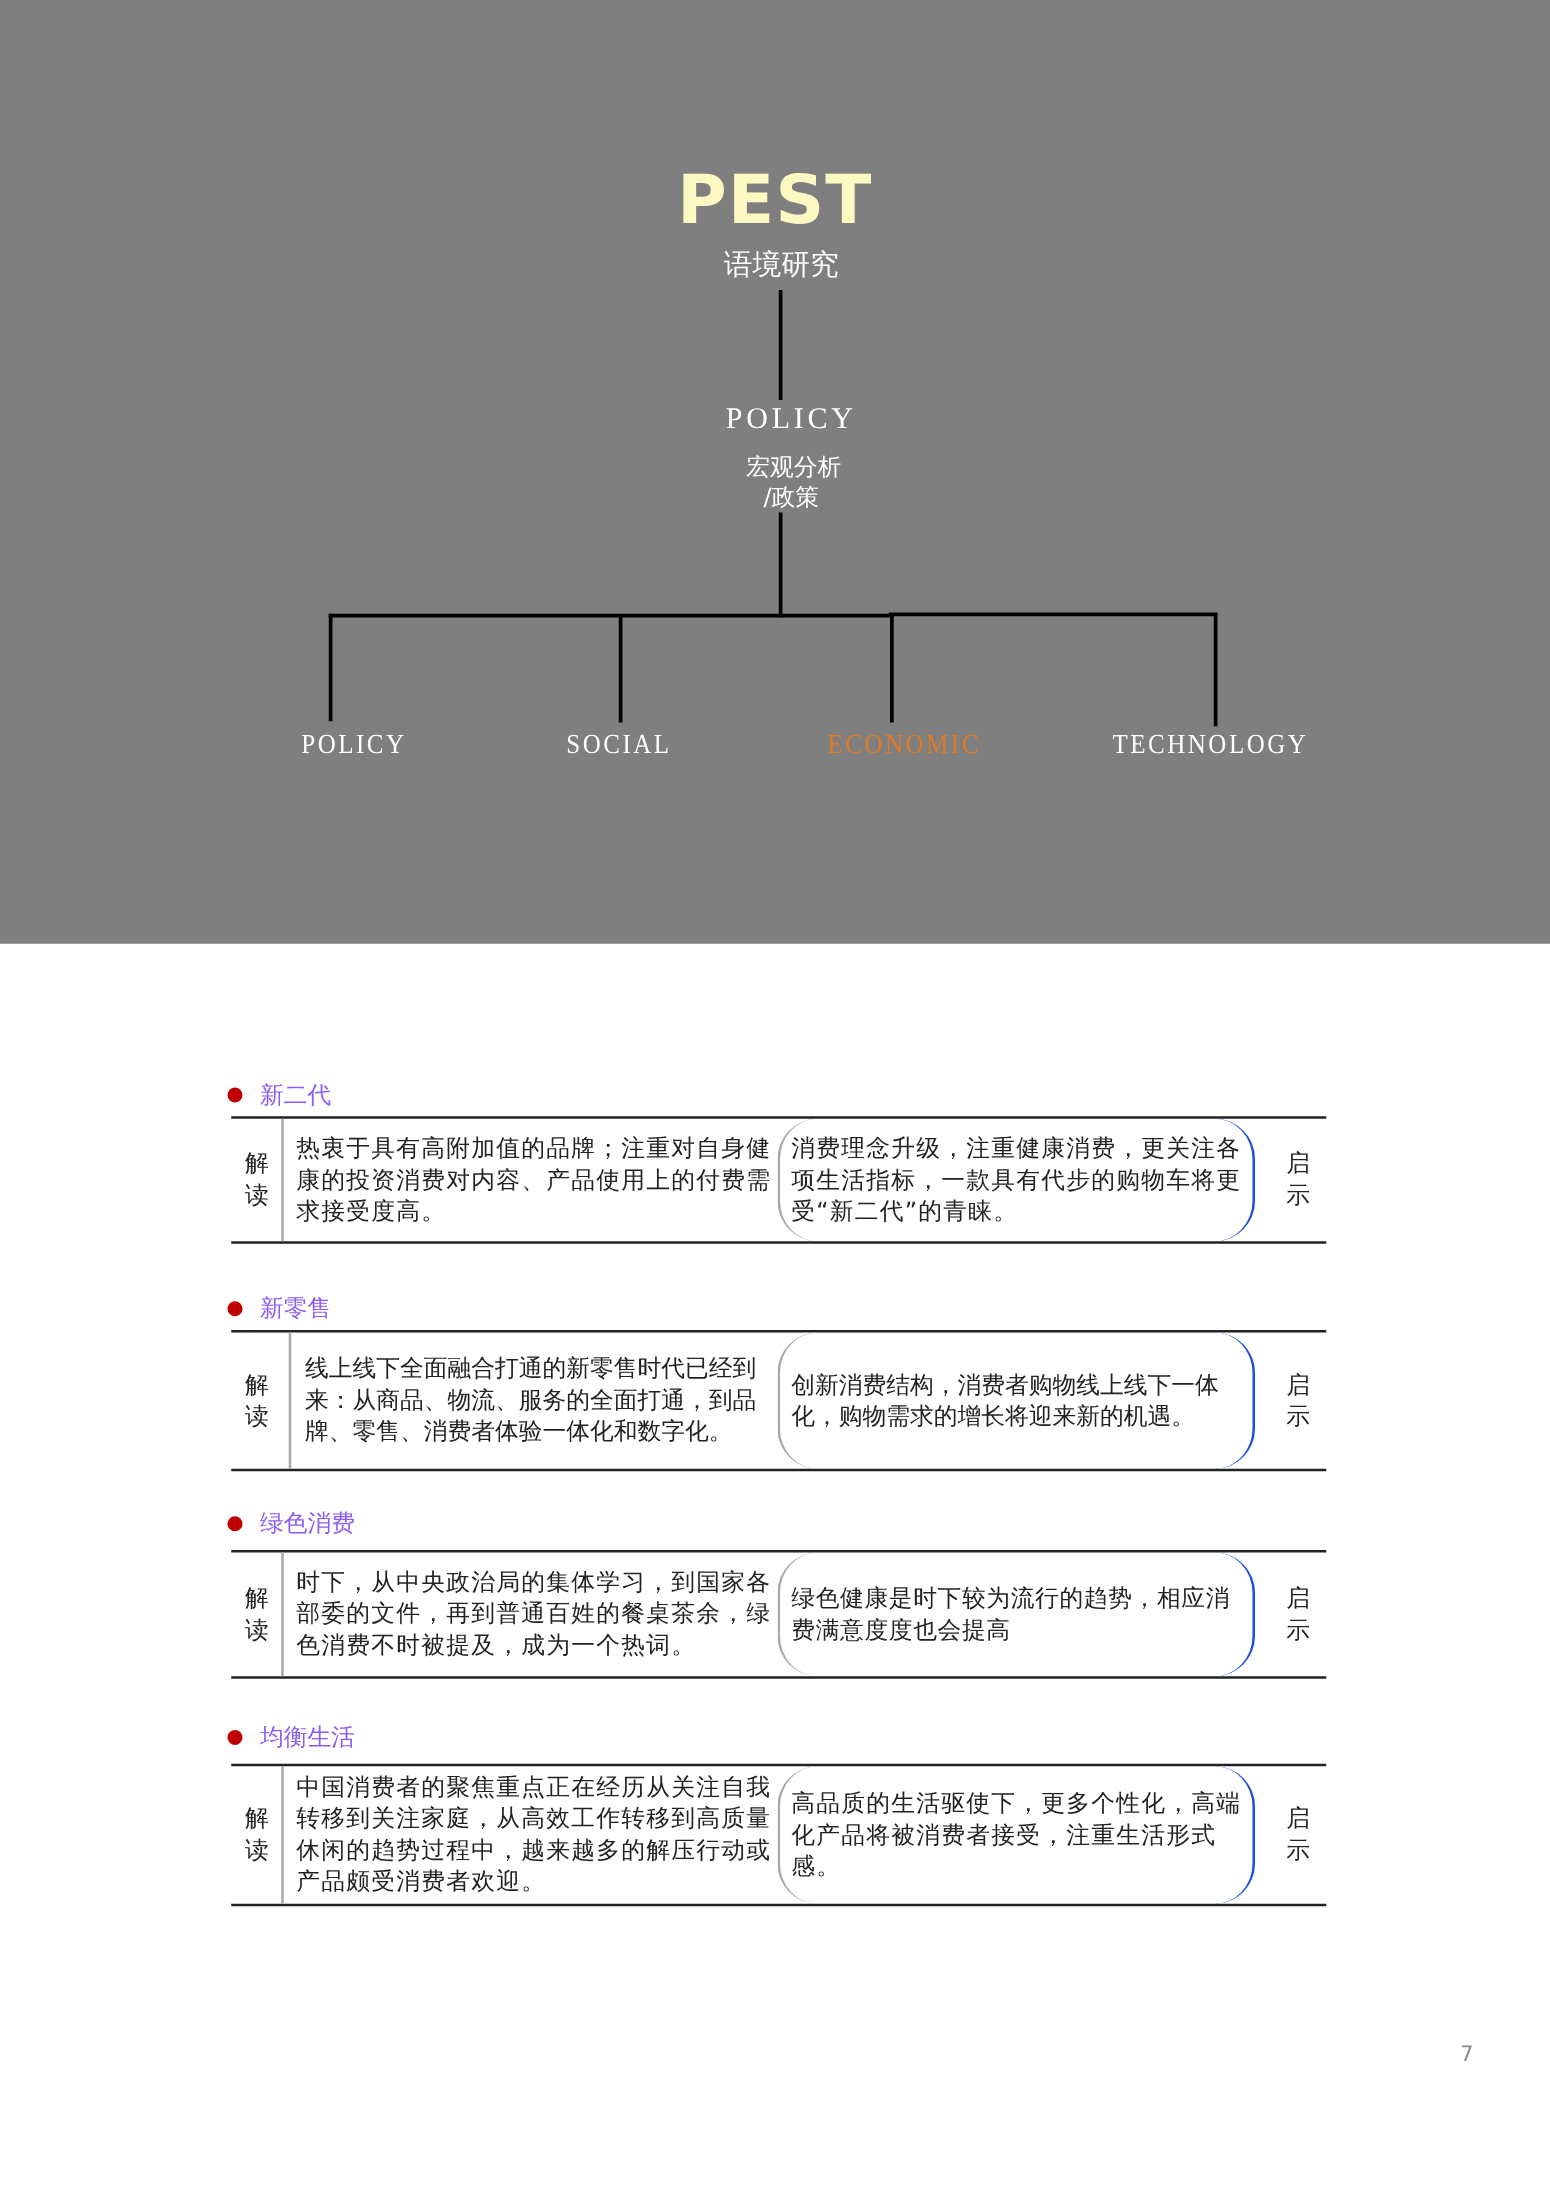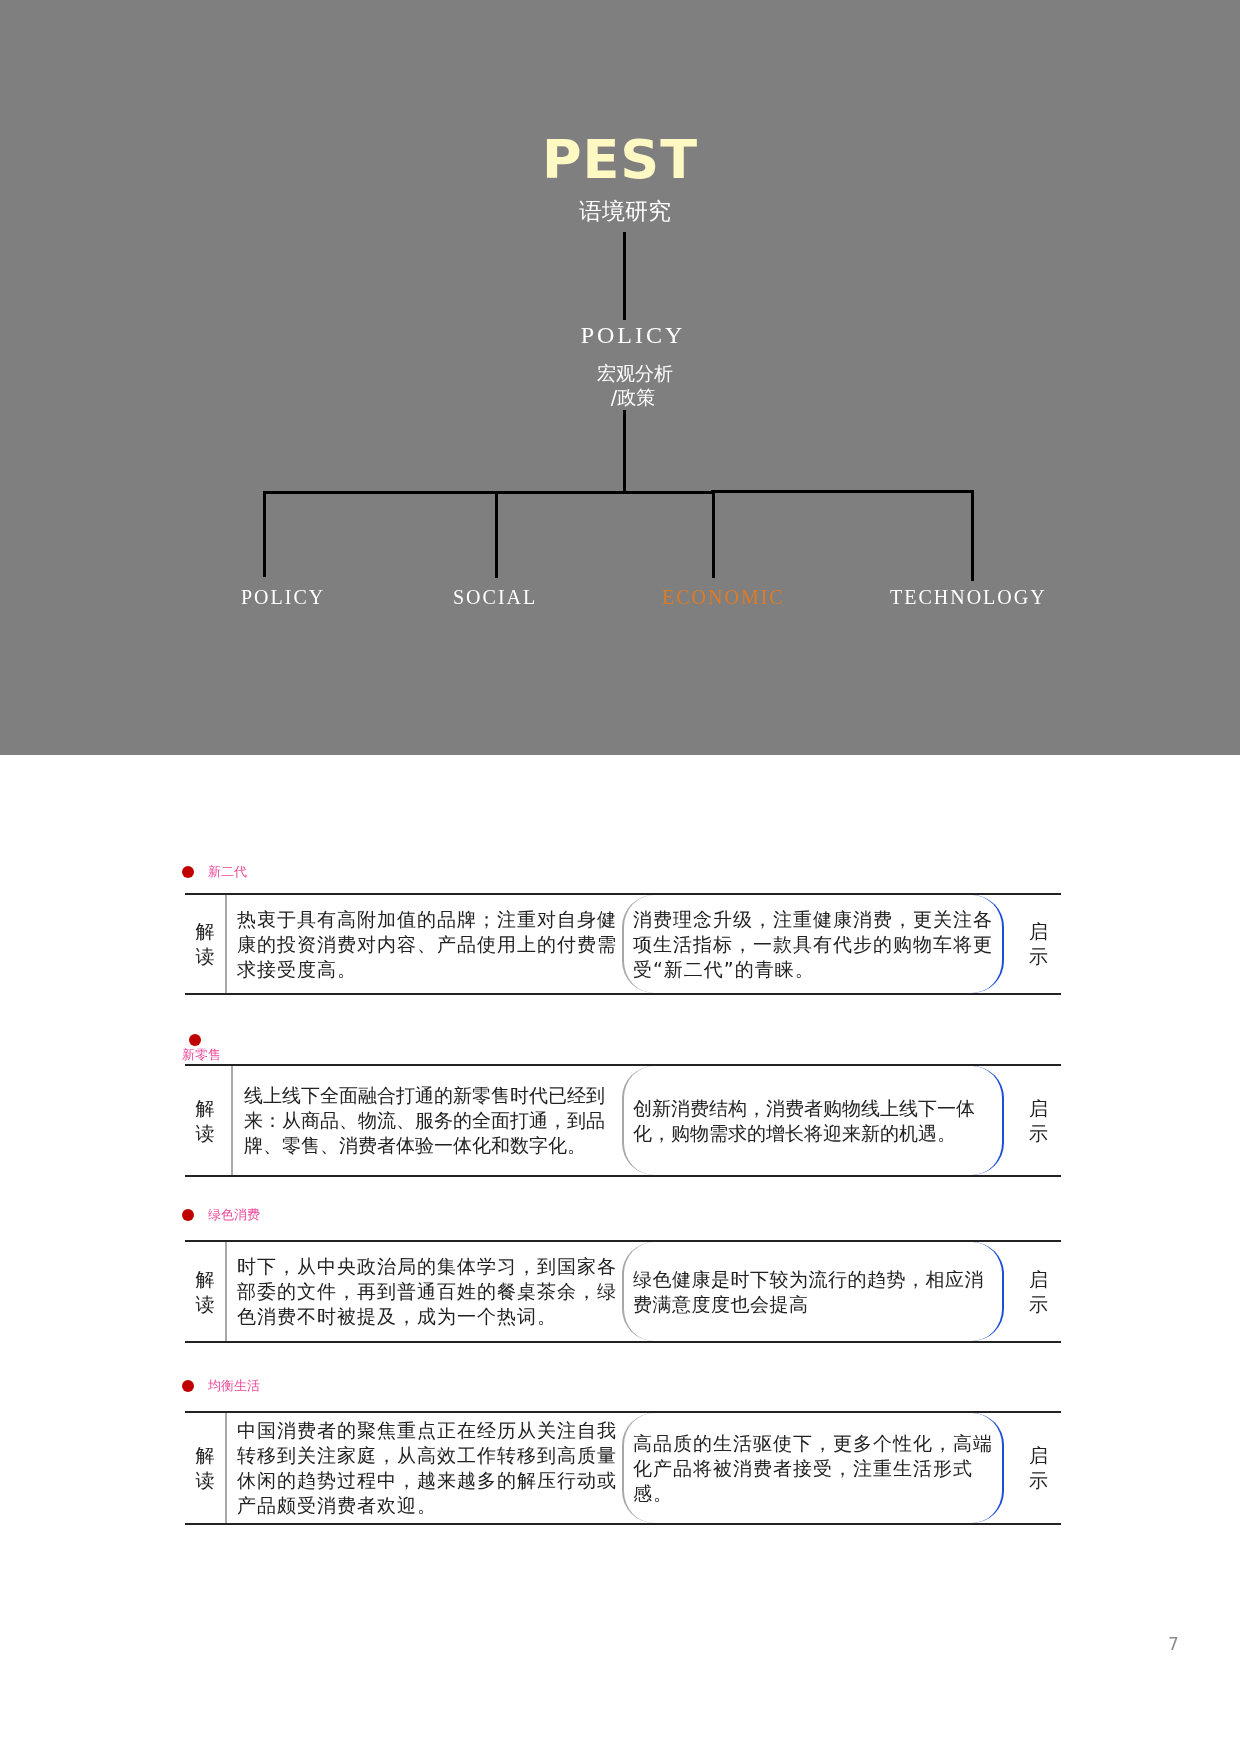--- a/index.html
+++ b/index.html
@@ -16,26 +16,26 @@
     font-family: "Liberation Serif", serif; font-size: 24px; color: #fff; letter-spacing: 3px; }
   .policy-cn { position: absolute; left: 0; width: 1270px; top: 361px; text-align: center;
     font-size: 19px; color: #fff; }
   .policy-cn2 { position: absolute; left: 0; width: 1266px; top: 385px; text-align: center;
     font-size: 19px; color: #fff; }
   .policy-cn2 .orange { color: #ffffff; }
   .branch-label { position: absolute; top: 585px; font-family: "Liberation Serif", serif; font-size: 20px;
     color: #fff; letter-spacing: 2px; transform: scaleY(1.1); }
   .branch-label.active { color: #e07b24; }
 
-  .section-title { position: absolute; left: 182px; font-size: 13px; color: #ec4899; display: flex; align-items: center; }
+  .section-title { position: absolute; left: 182px; font-size: 19px; color: #8b5cf6; display: flex; align-items: center; }
   .dot { width: 12px; height: 12px; border-radius: 50%; background: #c00000; margin-right: 14px; }
 
   .tbl { position: absolute; left: 185px; width: 876px; border-top: 2px solid #222; border-bottom: 2px solid #222; }
   .tbl .cell { position: absolute; top: 0; bottom: 0; display: flex; align-items: center; font-size: 19px; line-height: 25px; color: #222; }
-  .tbl .c-label { left: 0; width: 38px; justify-content: center; text-align: center; padding-left: 2px; }
+  .tbl .c-label { left: 0; width: 38px; justify-content: center; text-align: right; padding-left: 2px; }
   .tbl .c-interp { left: 40px; width: 397px; padding-left: 10px; padding-right: 0; border-left: 2px solid #a8a8a8; letter-spacing: 1px; }
   .tbl .c-insight { left: 437px; width: 382px; padding-left: 9px; border-left: 2px solid #a8a8a8; border-right: 2px solid #1d4ed8; letter-spacing: 1px; border-radius: 32px; }
   .tbl .c-label2 { left: 831px; width: 45px; justify-content: center; text-align: center; }
   .vtext { display: block; width: 20px; word-break: break-all; line-height: 25px; }
 
   .page-num { position: absolute; left: 1168px; top: 1634px; font-size: 17px; color: #8c8c8c; }
 </style>
 </head>
 <body>
 
@@ -74,21 +74,21 @@
   <div class="cell c-label">
       <span class="vtext">解读</span>
     </div>
   <div class="cell c-interp">热衷于具有高附加值的品牌；注重对自身健康的投资消费对内容、产品使用上的付费需求接受度高。</div>
   <div class="cell c-insight">消费理念升级，注重健康消费，更关注各项生活指标，一款具有代步的购物车将更受“新二代”的青睐。</div>
   <div class="cell c-label2">
       <span class="vtext">启示</span>
     </div>
 </div>
 
-<div class="section-title" style="top:1034px;flex-direction:column;">
+<div class="section-title" style="top:1034px;">
   <span class="dot"></span>
   <span>新零售</span>
 </div>
 <div class="tbl" style="top:1064px; height:113px;">
   <div class="cell c-label">
       <span class="vtext">解读</span>
     </div>
   <div class="cell c-interp" style="left:46px; width:391px; padding-left:11px; letter-spacing:0;">线上线下全面融合打通的新零售时代已经到来：从商品、物流、服务的全面打通，到品牌、零售、消费者体验一体化和数字化。</div>
   <div class="cell c-insight" style="letter-spacing:0;">创新消费结构，消费者购物线上线下一体化，购物需求的增长将迎来新的机遇。</div>
   <div class="cell c-label2">

